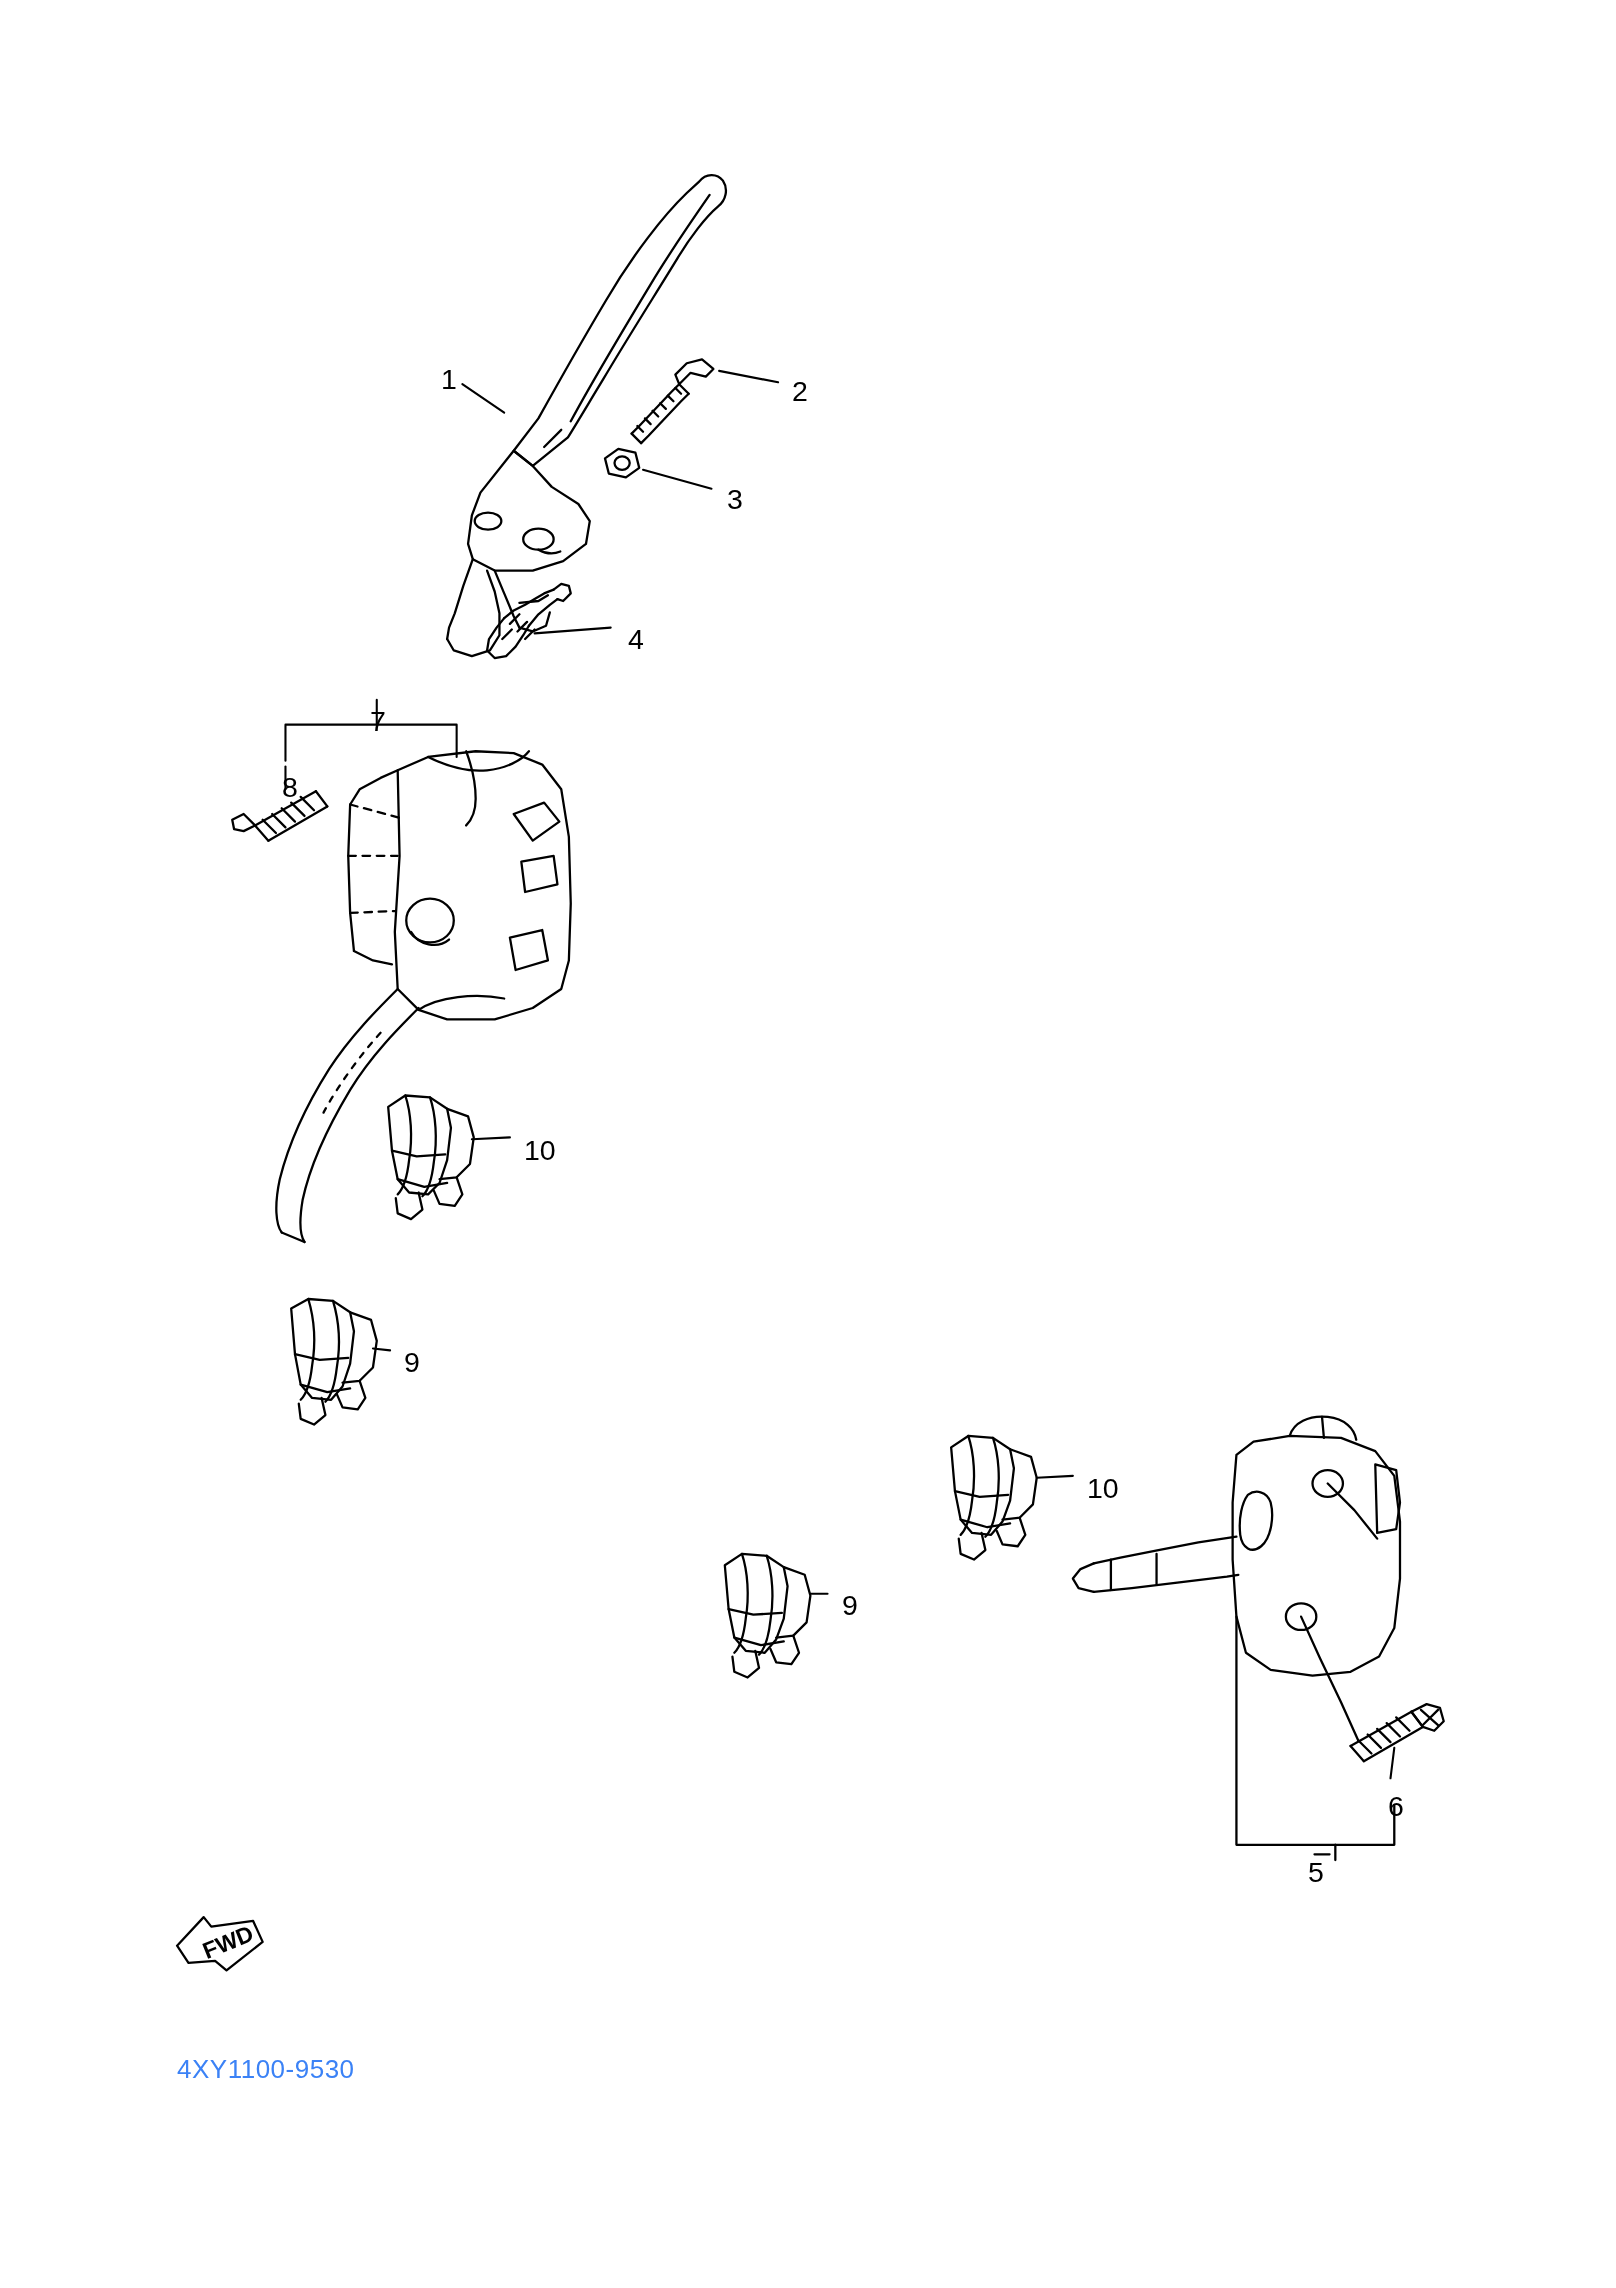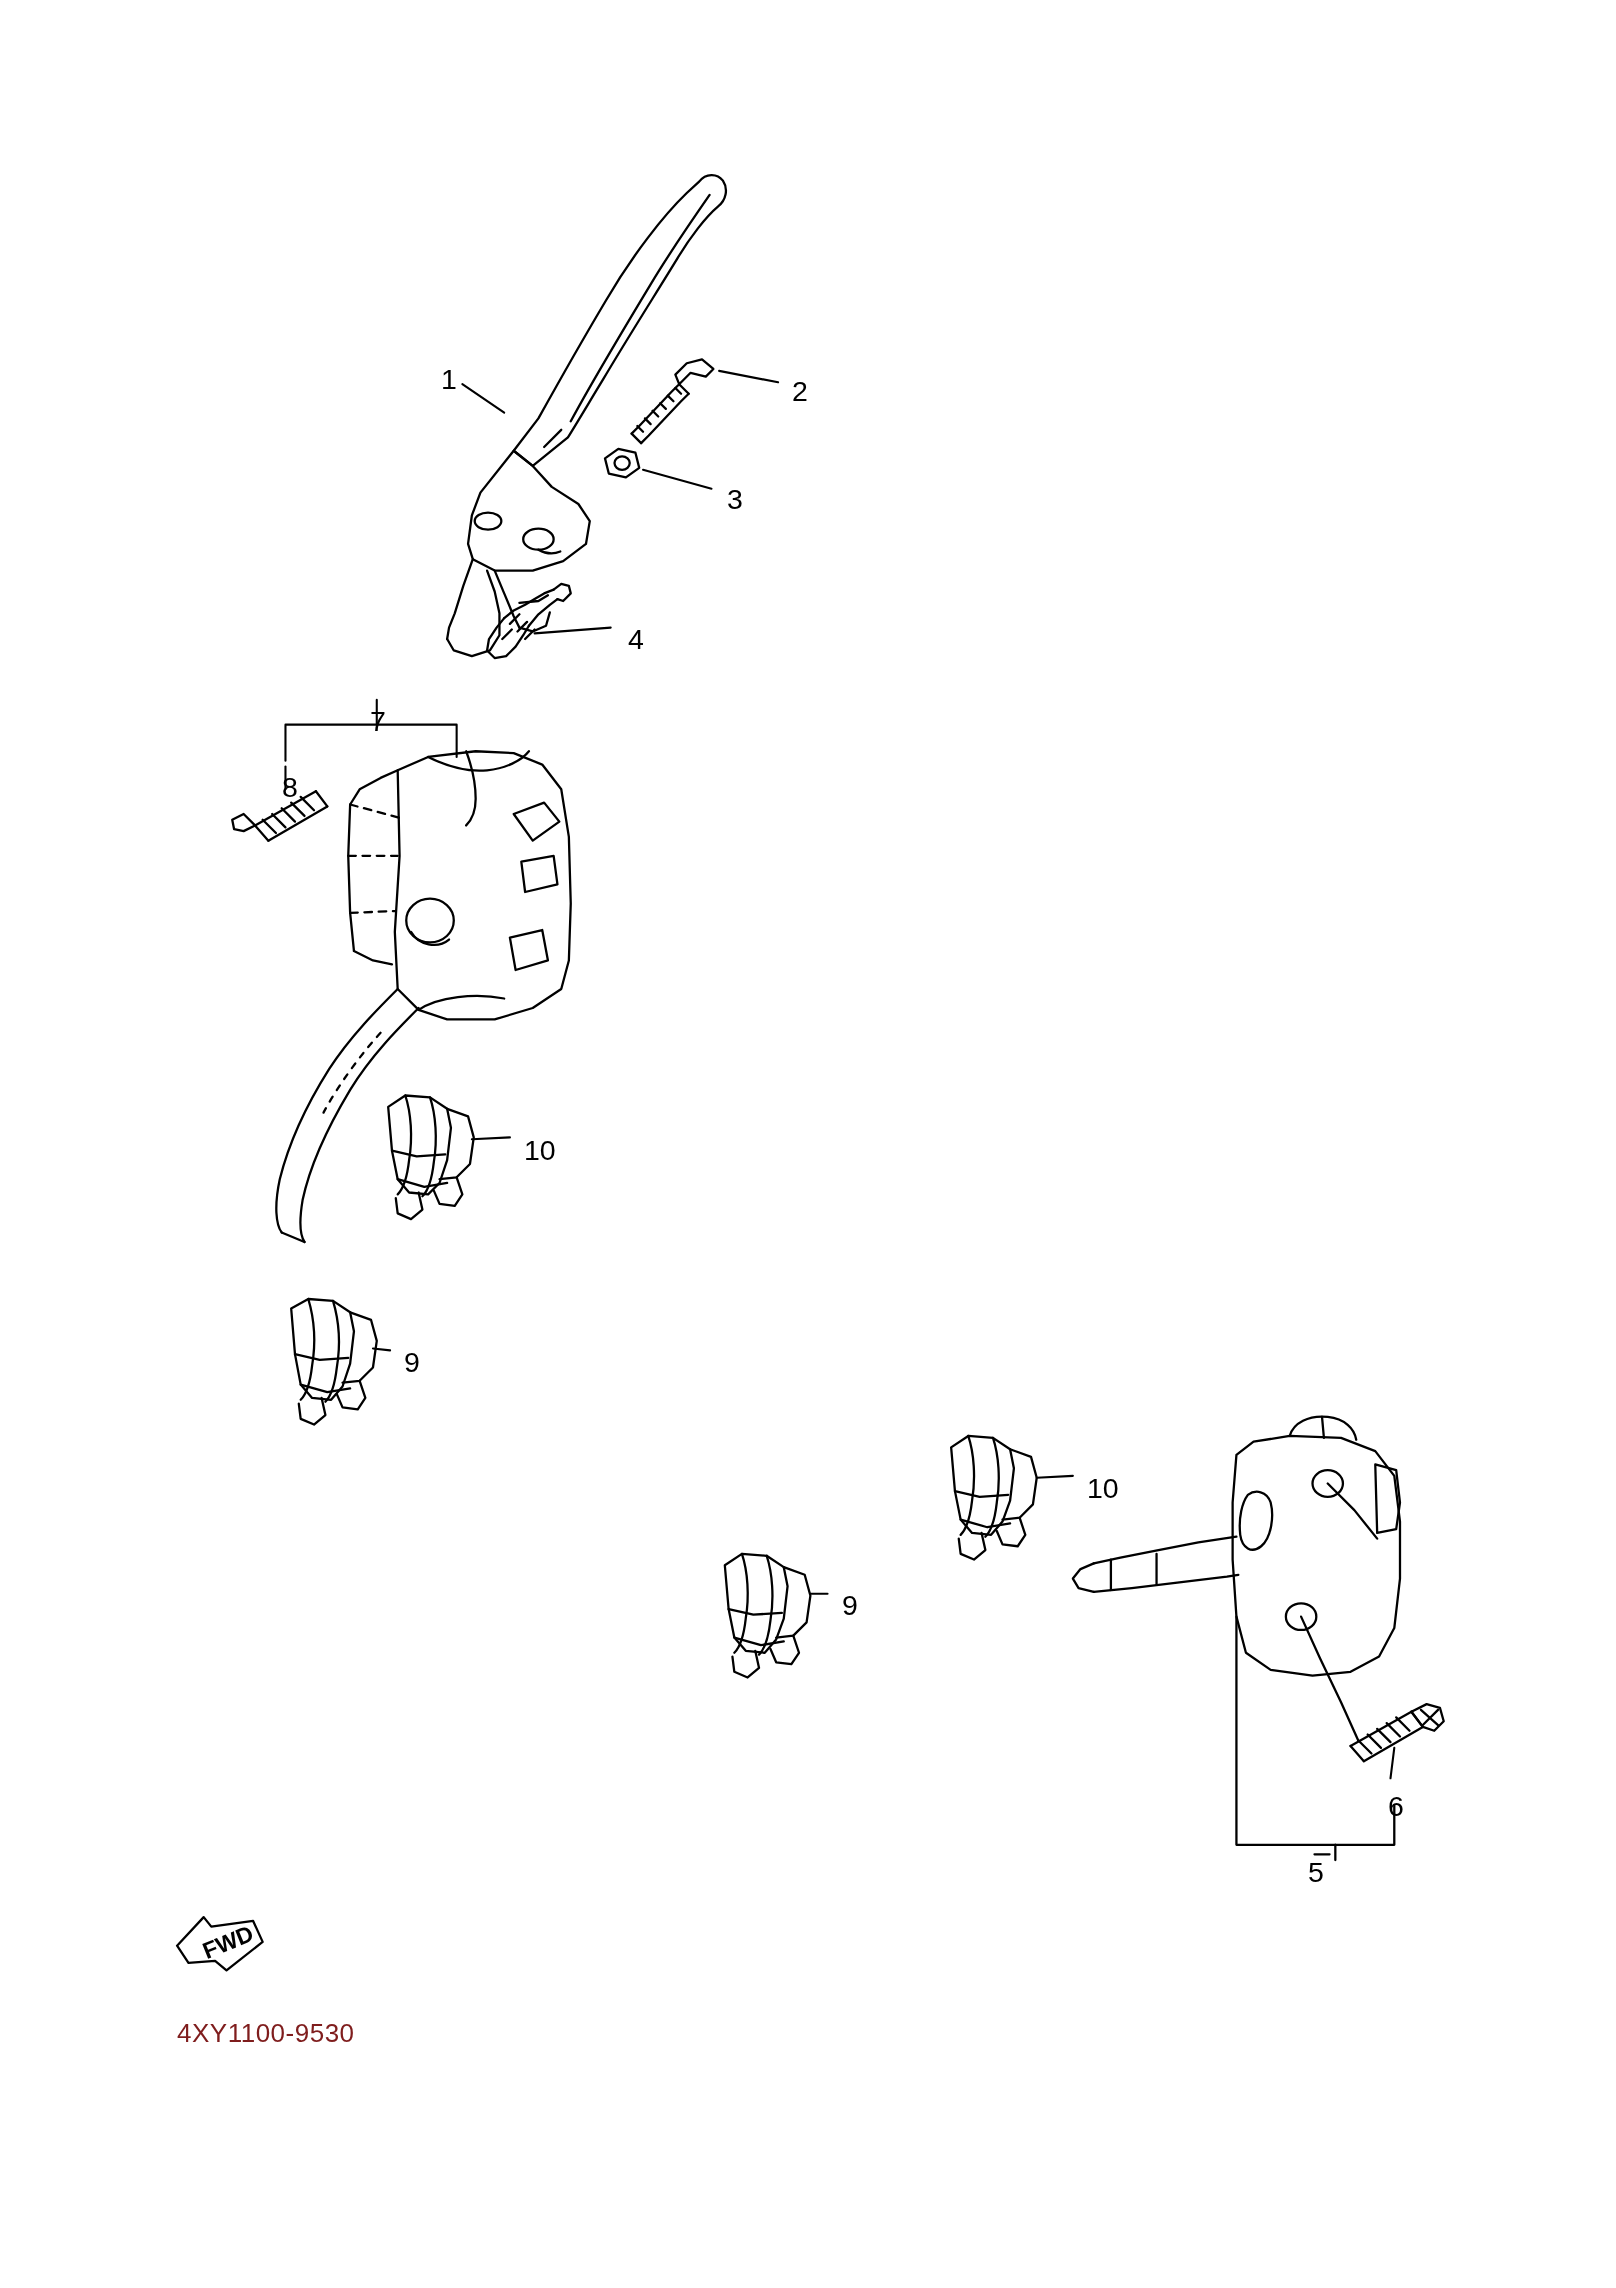--- a/index.html
+++ b/index.html
@@ -32,22 +32,23 @@
     font-size: 28.5px;
     color: #000000;
     line-height: 1;
     white-space: nowrap;
   }
   .partcode {
     position: absolute;
     font-family: "Liberation Sans", sans-serif;
     font-size: 26px;
     letter-spacing: 0.5px;
-    color: #7f1d1d;
+    color: #3b82f6;
     white-space: nowrap;
+    margin-top: 36px;
   }
   .fwd-label {
     position: absolute;
     font-family: "Liberation Sans", sans-serif;
     font-weight: bold;
     font-size: 23px;
     color: #000000;
     transform: rotate(-22deg);
     white-space: nowrap;
   }

